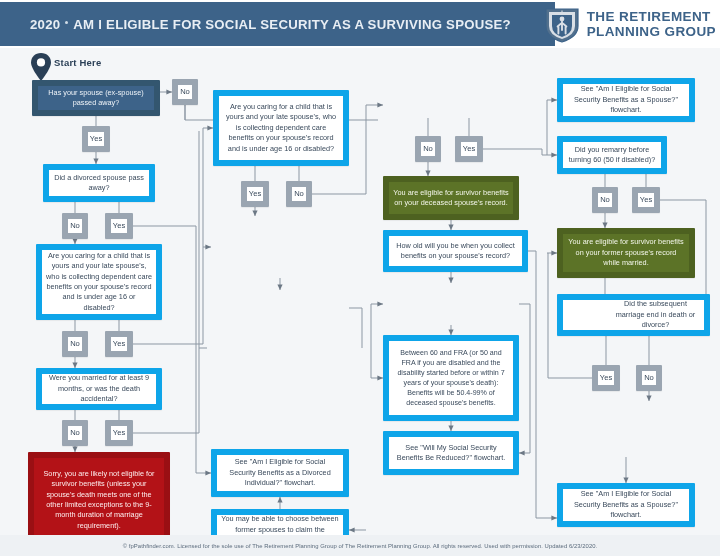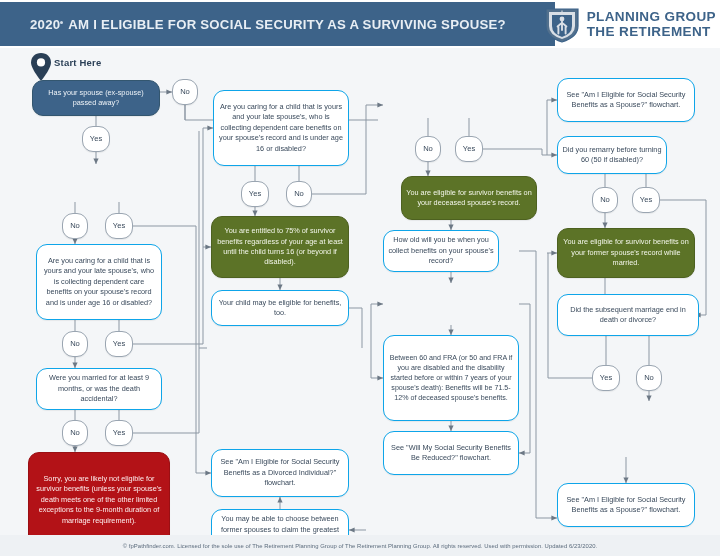--- a/index.html
+++ b/index.html
@@ -21,21 +21,21 @@
     position: absolute; left: 0; top: 2px; width: 555px; height: 44px;
     background: #3d6389;
   }
   #header-title {
     position: absolute; left: 30px; top: 2px; width: 510px; height: 44px;
     display: flex; align-items: center;
     color: #e8eef4;
     font-size: 13.2px; font-weight: bold; letter-spacing: 0.25px;
     white-space: nowrap;
   }
-  #header-year { }
+  #header-year { margin-right: 5px; }
   #header-dot {
     display: inline-block; width: 3px; height: 3px; border-radius: 50%;
     background: #cfdbe6; margin: 0 5px 3px 0;
   }
   #logo-wrap {
     position: absolute; right: 4px; top: 6px; height: 38px;
     display: flex; align-items: center; gap: 7px;
   }
   #logo-shield { width: 36px; height: 38px; flex: 0 0 auto; }
   #logo-text {
@@ -56,27 +56,27 @@
     position: absolute; left: 54px; top: 9px;
     font-size: 9.5px; font-weight: bold; color: #2a3f56;
     letter-spacing: 0.2px;
   }
 
   
   .node {
     position: absolute;
     display: flex; align-items: center; justify-content: center;
     text-align: center;
-    border: 1px solid #0ea5e9;
+    border: 6px solid #0ea5e9;
     background: #ffffff;
     color: #3a4a5c;
     font-size: 7.3px;
     line-height: 1.42;
     padding: 3px 4px;
-    border-radius: 11px;
+    border-radius: 1px;
     box-shadow: 0 1px 1px rgba(0,0,0,0.06);
   }
   .node.blue   { background: #3d6389; border-color: #33566f; color: #eef3f8; }
   .node.green  { background: #5c7327; border-color: #4d6120; color: #f3f6ea; }
   .node.red    { background: #b31217; border-color: #9a0f13; color: #fdeeee; }
   .node.yn {
     font-size: 7.6px; color: #3a4a5c; background: #ffffff;
     border-color: #9aa5b1; padding: 7px;
   }
 </style>
@@ -94,22 +94,22 @@
     <svg id="logo-shield" viewBox="0 0 36 38">
       <path d="M2 3 L34 3 L34 20 Q34 31 18 36 Q2 31 2 20 Z" fill="#52708d" stroke="#3d6389" stroke-width="1.2"></path>
       <path d="M5 6 L31 6 L31 20 Q31 29 18 33 Q5 29 5 20 Z" fill="#d9dfe6"></path>
       <path d="M8 9 L28 9 L28 20 Q28 27.5 18 31 Q8 27.5 8 20 Z" fill="#3d6389"></path>
       <circle cx="18" cy="13" r="2.4" fill="#d9dfe6"></circle>
       <path d="M18 15.6 L18 24 M18 16.6 L13.6 20.5 M18 16.6 L22.4 20.5
                M14.4 21 L14.4 27.5 M21.6 21 L21.6 27.5" stroke="#d9dfe6" stroke-width="1.9" fill="none" stroke-linecap="round"></path>
       <path d="M18 8.5 L18 4.5" stroke="#d9dfe6" stroke-width="1.1"></path>
     </svg>
     <div id="logo-text">
+      <div>THE RETIREMENT</div>
       <div>PLANNING GROUP</div>
-      <div>THE RETIREMENT</div>
     </div>
   </div>
 </div>
 
 <div id="canvas">
 
   <svg id="connectors" viewBox="0 0 720 487">
     <defs>
       <marker id="ah" markerWidth="7" markerHeight="7" refX="5.6" refY="2.6" orient="auto">
         <path d="M0,0 L5.6,2.6 L0,5.2 z" fill="#6c7885"></path>
@@ -213,58 +213,57 @@
   <svg id="start-pin" viewBox="0 0 22 30">
     <path d="M11 1 C5 1 1 5.2 1 10.6 C1 17 11 29 11 29 C11 29 21 17 21 10.6 C21 5.2 17 1 11 1 Z" fill="#2a3f56"></path>
     <circle cx="11" cy="10.4" r="4.1" fill="#ffffff"></circle>
   </svg>
   <div id="start-label">Start Here</div>
 
   <div class="node blue" style="left:32px;top:32px;width:128px;height:36px;">Has your spouse (ex-spouse) passed away?</div>
   <div class="node yn" style="left:172px;top:31px;width:26px;height:26px;">No</div>
   <div class="node yn" style="left:82px;top:78px;width:28px;height:26px;">Yes</div>
 
+  <div class="node" style="left:43px;top:116px;width:112px;height:38px;">Did a divorced spouse pass away?</div>
   <div class="node yn" style="left:62px;top:165px;width:26px;height:26px;">No</div>
   <div class="node yn" style="left:105px;top:165px;width:28px;height:26px;">Yes</div>
 
   <div class="node" style="left:36px;top:196px;width:126px;height:76px;">Are you caring for a child that is yours and your late spouse's, who is collecting dependent care benefits on your spouse's record and is under age 16 or disabled?</div>
   <div class="node yn" style="left:62px;top:283px;width:26px;height:26px;">No</div>
   <div class="node yn" style="left:105px;top:283px;width:28px;height:26px;">Yes</div>
 
   <div class="node" style="left:36px;top:320px;width:126px;height:42px;">Were you married for at least 9 months, or was the death accidental?</div>
   <div class="node yn" style="left:62px;top:372px;width:26px;height:26px;">No</div>
   <div class="node yn" style="left:105px;top:372px;width:28px;height:26px;">Yes</div>
 
   <div class="node red" style="left:28px;top:404px;width:142px;height:96px;">Sorry, you are likely not eligible for survivor benefits (unless your spouse's death meets one of the other limited exceptions to the 9-month duration of marriage requirement).</div>
 
   <div class="node" style="left:213px;top:42px;width:136px;height:76px;">Are you caring for a child that is yours and your late spouse's, who is collecting dependent care benefits on your spouse's record and is under age 16 or disabled?</div>
   <div class="node yn" style="left:241px;top:133px;width:28px;height:26px;">Yes</div>
   <div class="node yn" style="left:286px;top:133px;width:26px;height:26px;">No</div>
 
-  <div class="node green" style="left:211px;top:168px;width:138px;height:62px;">You are entitled to 75% of survivor benefits regardless of your age at least until the child turns 16 (or beyond if disabled).</div>
-  <div class="node" style="left:211px;top:242px;width:138px;height:36px;">Your child may be eligible for benefits, too.</div>
 
   <div class="node" style="left:211px;top:401px;width:138px;height:48px;">See "Am I Eligible for Social Security Benefits as a Divorced Individual?" flowchart.</div>
   <div class="node" style="left:211px;top:461px;width:138px;height:42px;">You may be able to choose between former spouses to claim the greatest benefits.</div>
 
   <div class="node yn" style="left:415px;top:88px;width:26px;height:26px;">No</div>
   <div class="node yn" style="left:455px;top:88px;width:28px;height:26px;">Yes</div>
 
-  <div class="node green" style="left:383px;top:128px;width:136px;height:44px;margin-left:18px;">You are eligible for survivor benefits on your deceased spouse's record.</div>
-  <div class="node" style="left:383px;top:182px;width:116px;height:42px;">How old will you be when you collect benefits on your spouse's record?</div>
-  <div class="node" style="left:383px;top:287px;width:136px;height:86px;font-size:7.1px;">Between 60 and FRA (or 50 and FRA if you are disabled and the disability started before or within 7 years of your spouse's death): Benefits will be 71.5-12% of deceased spouse's benefits.</div>
+  <div class="node green" style="left:383px;top:128px;width:136px;height:44px;">You are eligible for survivor benefits on your deceased spouse's record.</div>
+  <div class="node" style="left:383px;top:182px;width:145px;height:42px;">How old will you be when you collect benefits on your spouse's record?</div>
+  <div class="node" style="left:383px;top:287px;width:136px;height:86px;font-size:7.1px;">Between 60 and FRA (or 50 and FRA if you are disabled and the disability started before or within 7 years of your spouse's death): Benefits will be 50.4-99% of deceased spouse's benefits.</div>
   <div class="node" style="left:383px;top:383px;width:136px;height:44px;">See "Will My Social Security Benefits Be Reduced?" flowchart.</div>
 
   <div class="node" style="left:557px;top:30px;width:138px;height:44px;">See "Am I Eligible for Social Security Benefits as a Spouse?" flowchart.</div>
   <div class="node" style="left:557px;top:88px;width:110px;height:38px;">Did you remarry before turning 60 (50 if disabled)?</div>
   <div class="node yn" style="left:592px;top:139px;width:26px;height:26px;">No</div>
   <div class="node yn" style="left:632px;top:139px;width:28px;height:26px;">Yes</div>
 
   <div class="node green" style="left:557px;top:180px;width:138px;height:50px;">You are eligible for survivor benefits on your former spouse's record while married.</div>
-  <div class="node" style="left:557px;top:246px;width:142px;height:42px;">Did the subsequent marriage end in death or divorce?</div>
+  <div class="node" style="left:557px;top:246px;width:153px;height:42px;padding-left:48px;">Did the subsequent marriage end in death or divorce?</div>
   <div class="node yn" style="left:592px;top:317px;width:28px;height:26px;">Yes</div>
   <div class="node yn" style="left:636px;top:317px;width:26px;height:26px;">No</div>
 
   <div class="node" style="left:557px;top:435px;width:138px;height:44px;">See "Am I Eligible for Social Security Benefits as a Spouse?" flowchart.</div>
 </div>
 
 <div id="footer" style="position:absolute;left:0;top:535px;width:720px;height:21px;background:#eef1f4;display:flex;align-items:center;justify-content:center;">
   <span style="font-size:5.9px;color:#5b6b7c;white-space:nowrap;letter-spacing:0.05px;">© fpPathfinder.com. Licensed for the sole use of The Retirement Planning Group of The Retirement Planning Group. All rights reserved. Used with permission. Updated 6/23/2020.</span>
 </div>
 

